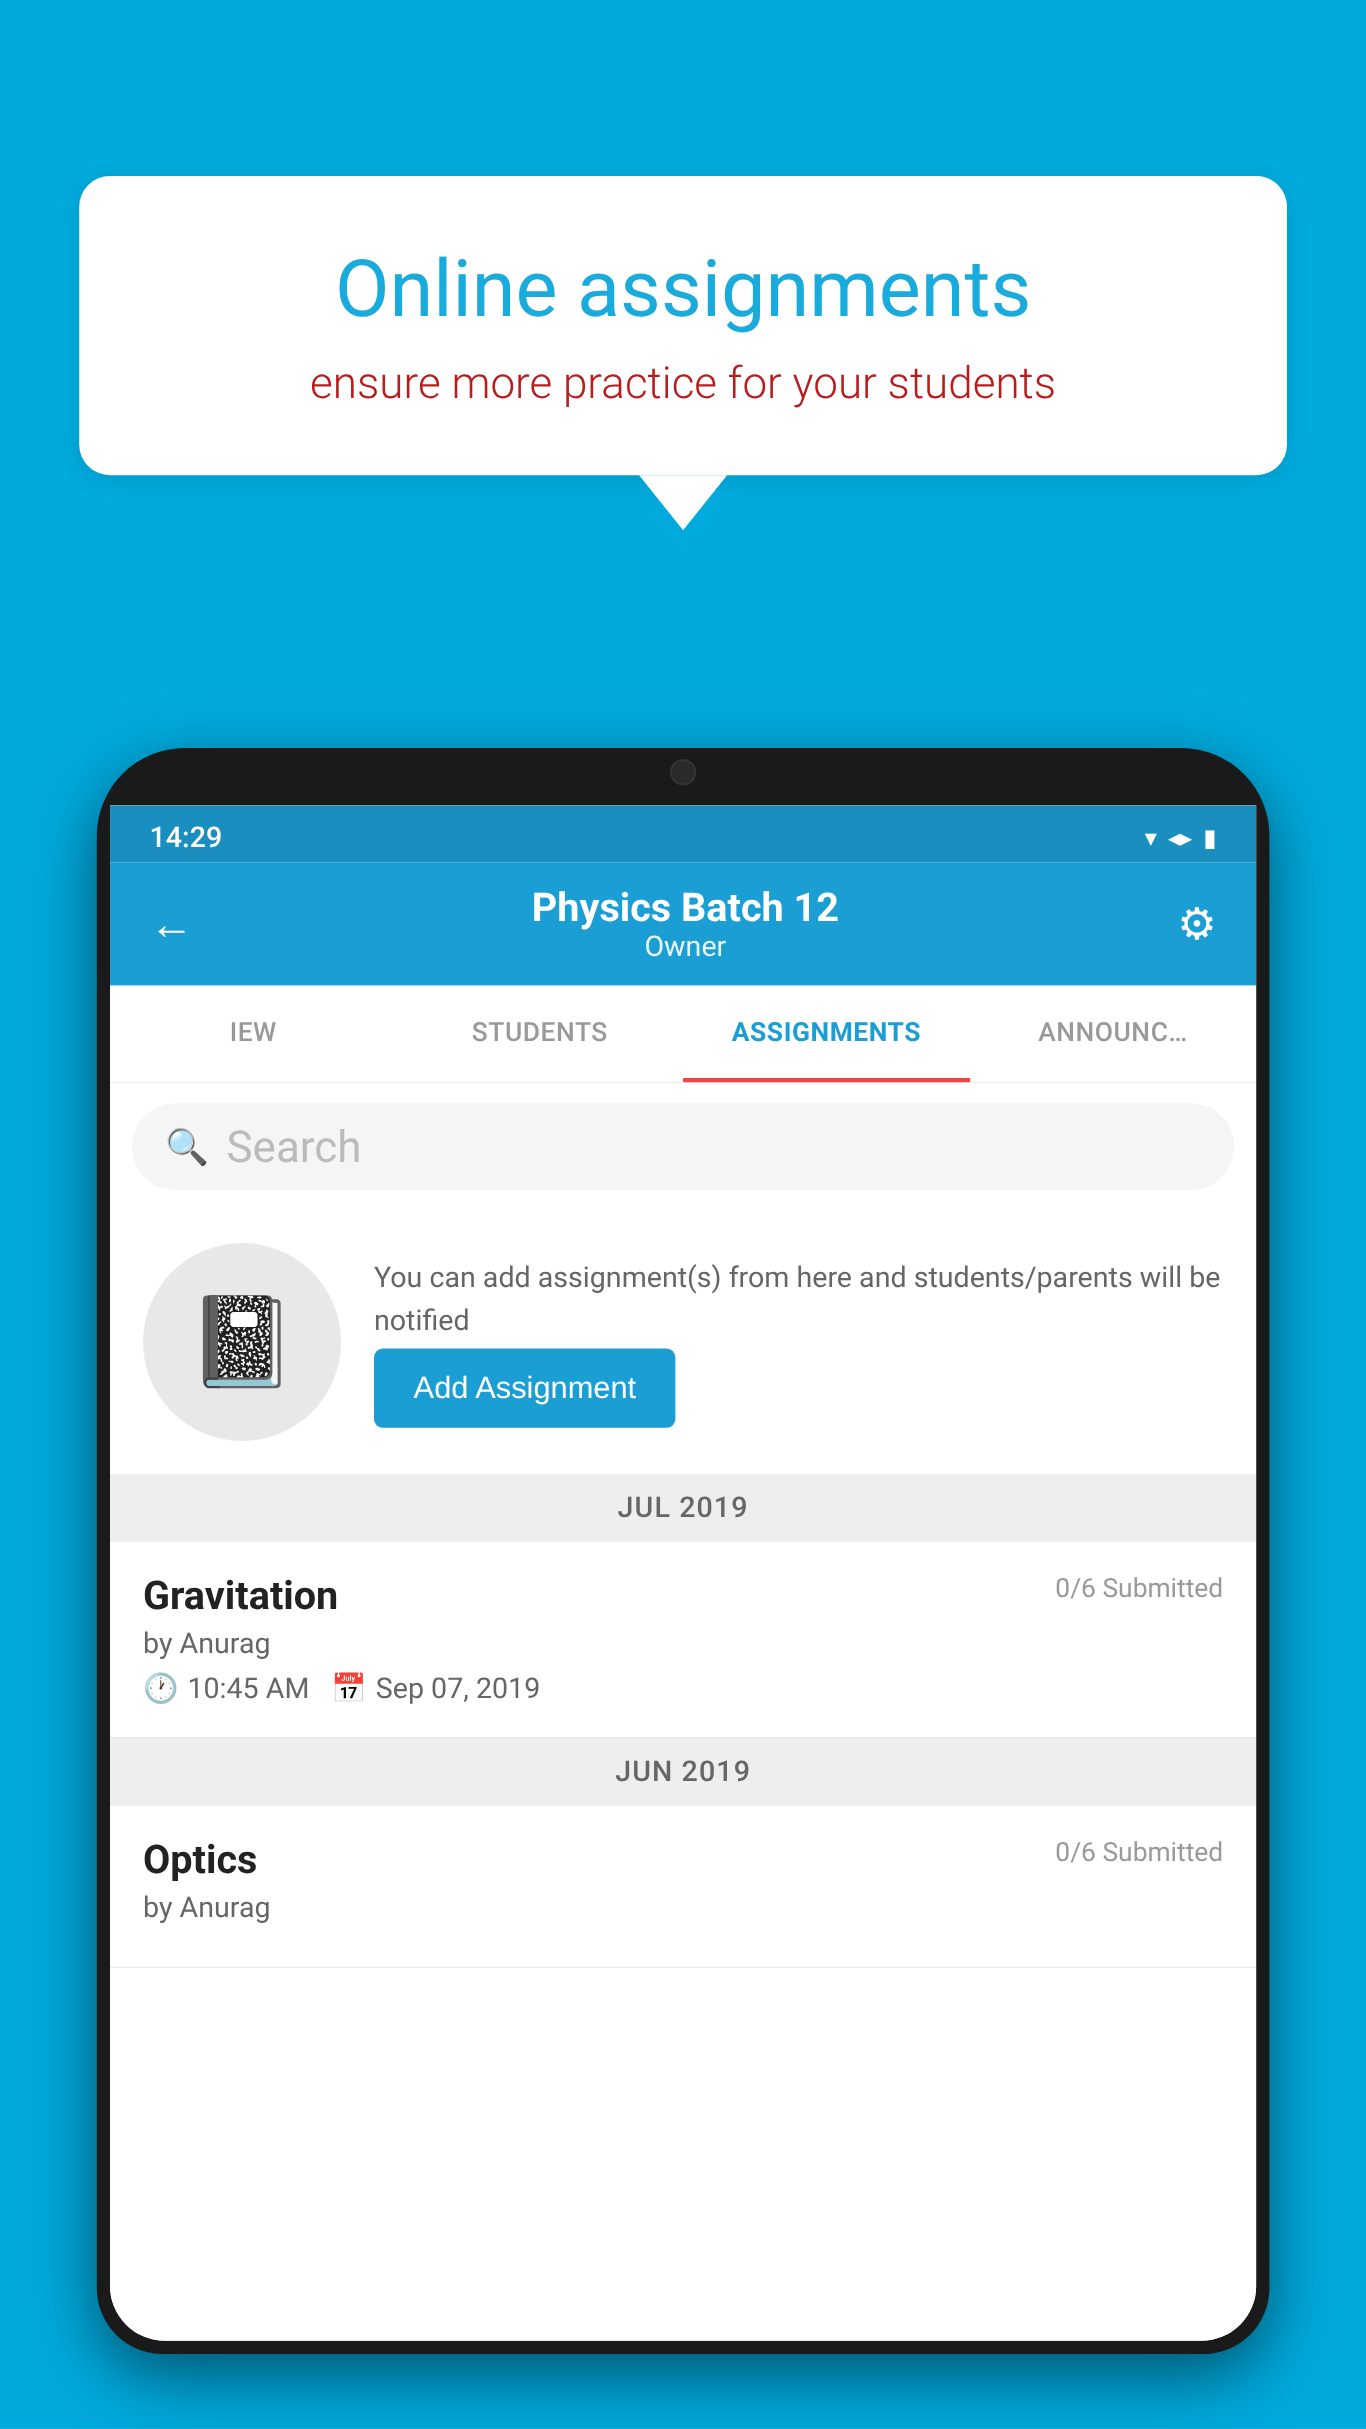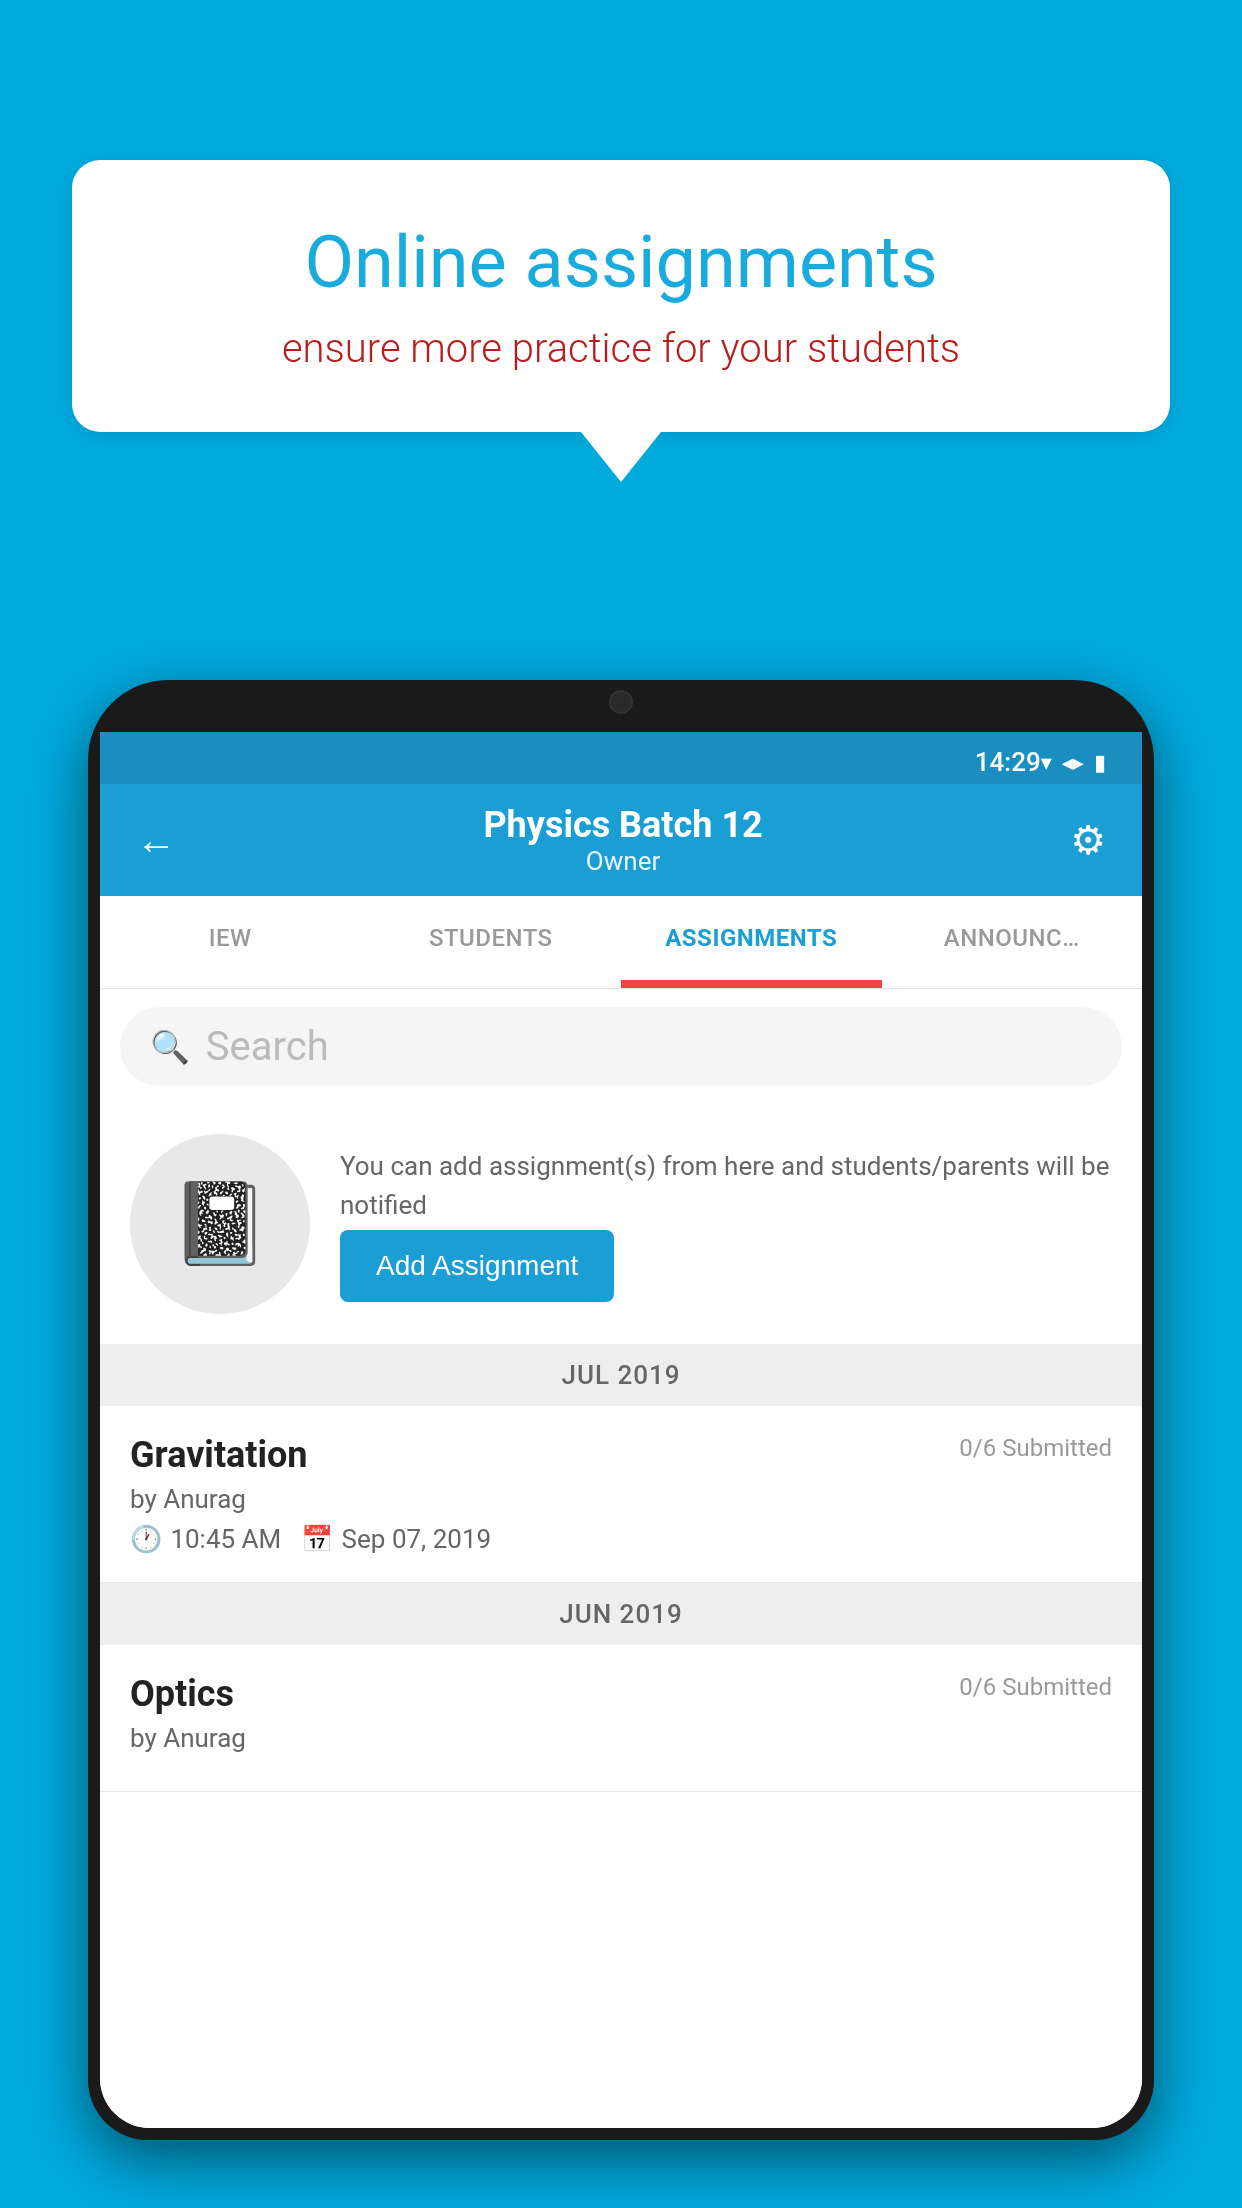--- a/index.html
+++ b/index.html
@@ -99,21 +99,21 @@
       border-radius: 50%;
       border: 2px solid #333;
     }
 
     
     .status-bar {
       background: #1a8fbf;
       height: 52px;
       display: flex;
       align-items: center;
-      justify-content: flex-end;
+      justify-content: space-between;
       padding: 0 36px;
       border-radius: 0;
       position: relative;
       z-index: 5;
       margin-top: 0;
       padding-top: 8px;
     }
 
     .status-time {
       color: white;
@@ -183,21 +183,21 @@
       font-size: 24px;
       color: #999;
       font-weight: 500;
       letter-spacing: 0.5px;
       cursor: pointer;
       white-space: nowrap;
     }
 
     .tab-item.active {
       color: #1a9ed4;
-      border-bottom: 8px solid #ef4444;
+      border-bottom: 4px solid #ef4444;
       font-weight: 700;
     }
 
     
     .content-area {
       background: white;
       flex: 1;
       overflow: hidden;
     }
 

